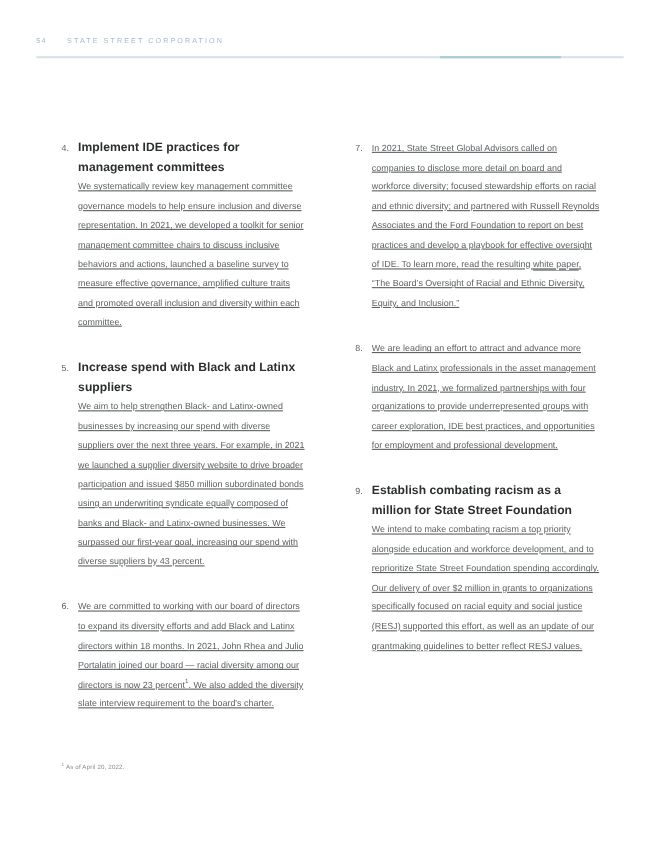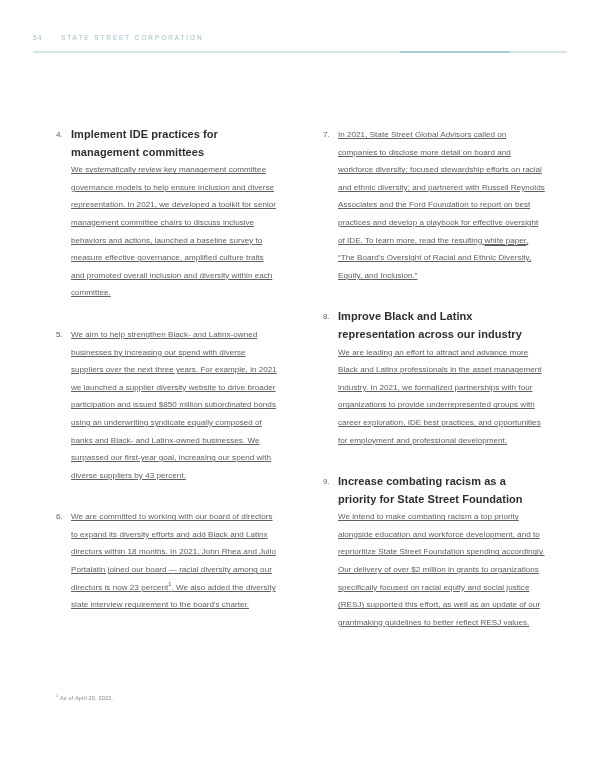--- a/index.html
+++ b/index.html
@@ -156,20 +156,21 @@
         <div class="item-number">4.</div>
         <div class="item-body">
           <p class="item-heading">Implement IDE practices for management committees</p>
           <p class="item-text">We systematically review key management committee governance models to help ensure inclusion and diverse representation. In 2021, we developed a toolkit for senior management committee chairs to discuss inclusive behaviors and actions, launched a baseline survey to measure effective governance, amplified culture traits and promoted overall inclusion and diversity within each committee.</p>
         </div>
       </div>
 
       <div class="item">
         <div class="item-number">5.</div>
         <div class="item-body">
+          <p class="item-heading">Increase spend with Black and Latinx suppliers</p>
           <p class="item-text">We aim to help strengthen Black- and Latinx-owned businesses by increasing our spend with diverse suppliers over the next three years. For example, in 2021 we launched a supplier diversity website to drive broader participation and issued $850 million subordinated bonds using an underwriting syndicate equally composed of banks and Black- and Latinx-owned businesses. We surpassed our first-year goal, increasing our spend with diverse suppliers by 43 percent.</p>
         </div>
       </div>
 
       <div class="item">
         <div class="item-number">6.</div>
         <div class="item-body">
           <p class="item-text"><span>We are committed to working with our board of directors to expand its diversity efforts and add Black and Latinx directors within 18 months. In 2021, John Rhea and Julio Portalatin joined our board — racial diversity among our directors is now 23 percent</span><sup>1</sup><span>. We also added the diversity slate interview requirement to the board's charter.</span></p>
         </div>
       </div>
@@ -181,29 +182,28 @@
       <div class="item">
         <div class="item-number">7.</div>
         <div class="item-body">
           <p class="item-text"><span>In 2021, State Street Global Advisors called on companies to disclose more detail on board and workforce diversity; focused stewardship efforts on racial and ethnic diversity; and partnered with Russell Reynolds Associates and the Ford Foundation to report on best practices and develop a playbook for effective oversight of IDE. To learn more, read the resulting </span><a class="inline-link" href="#">white paper</a><span>, “The Board’s Oversight of Racial and Ethnic Diversity, Equity, and Inclusion.”</span></p>
         </div>
       </div>
 
       <div class="item">
         <div class="item-number">8.</div>
         <div class="item-body">
-          <p class="item-heading">Improve Black and Latinx representation across our industry</p>
           <p class="item-text">We are leading an effort to attract and advance more Black and Latinx professionals in the asset management industry. In 2021, we formalized partnerships with four organizations to provide underrepresented groups with career exploration, IDE best practices, and opportunities for employment and professional development.</p>
         </div>
       </div>
 
       <div class="item">
         <div class="item-number">9.</div>
         <div class="item-body">
-          <p class="item-heading">Increase combating racism as a priority for State Street Foundation</p>
+          <p class="item-heading">Establish combating racism as a million for State Street Foundation</p>
           <p class="item-text">We intend to make combating racism a top priority alongside education and workforce development, and to reprioritize State Street Foundation spending accordingly. Our delivery of over $2 million in grants to organizations specifically focused on racial equity and social justice (RESJ) supported this effort, as well as an update of our grantmaking guidelines to better reflect RESJ values.</p>
         </div>
       </div>
 
     </div>
   </div>
 
   <div class="footnote"><sup>1</sup><span> As of April 20, 2022.</span></div>
 
 </div>

